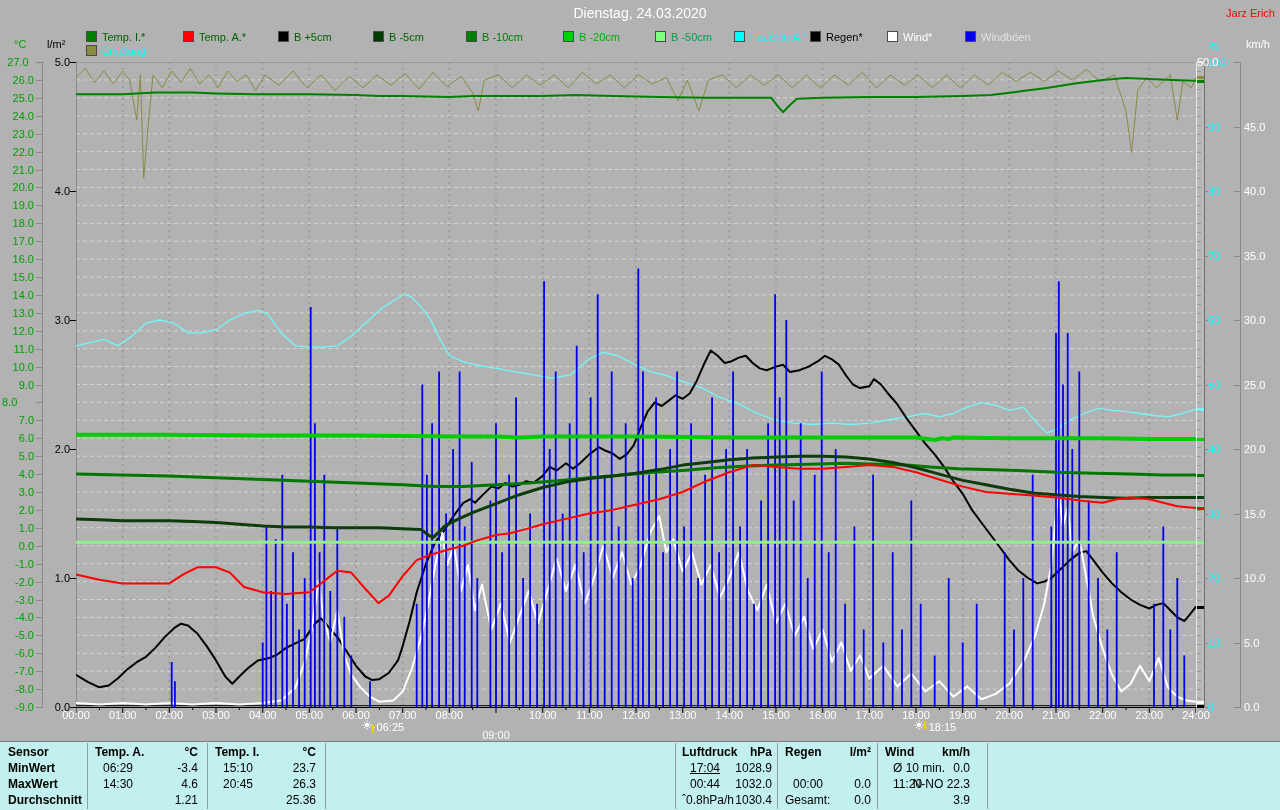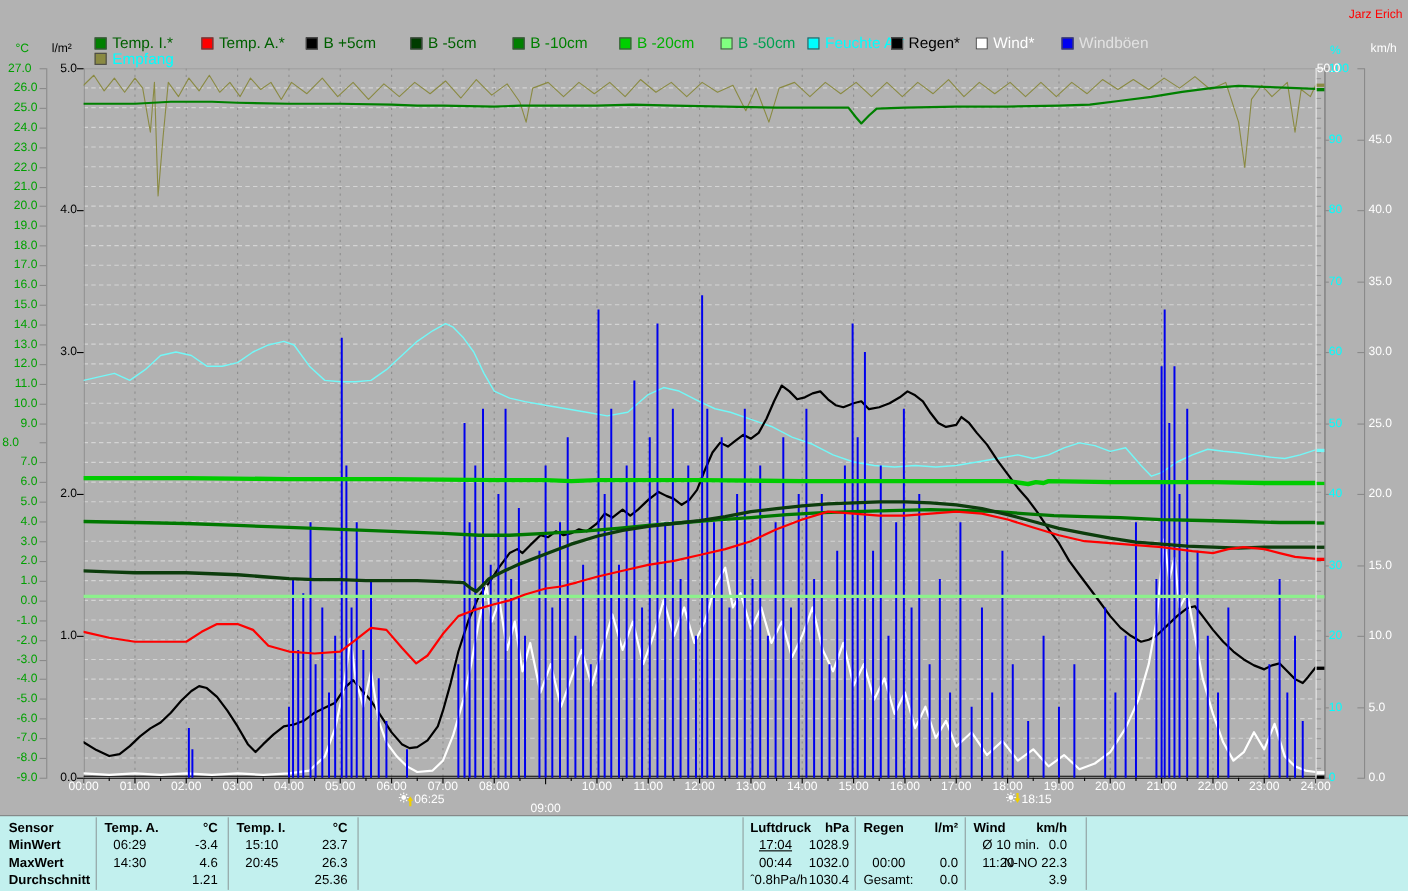--- a/index.html
+++ b/index.html
@@ -4,41 +4,42 @@
 <style>
   html,body{margin:0;padding:0;background:#b2b2b2;}
   .app{position:relative;width:1280px;height:810px;background:#b2b2b2;overflow:hidden;
        font-family:"Liberation Sans",sans-serif;-webkit-font-smoothing:none;}
   .title{position:absolute;top:5px;left:0;width:100%;text-align:center;color:#ffffff;font-size:14px;}
   .author{position:absolute;top:7px;right:5px;color:#ff0000;font-size:11px;}
   .hdr{position:absolute;font-size:11px;}
   .lb{position:absolute;font-size:11px;line-height:12px;white-space:nowrap;}
   .tick{position:absolute;height:1px;background:#8a8a8a;}
   .vline{position:absolute;width:1px;background:#8a8a8a;}
-  .legend-item{position:absolute;height:12px;font-size:14px;white-space:nowrap;}
+  .legend-item{position:absolute;height:12px;font-size:11px;white-space:nowrap;}
   .legend-box{display:inline-block;width:9px;height:9px;border:1px solid #4a4a4a;vertical-align:-1px;margin-right:5px;}
   #chart-svg{position:absolute;left:76px;top:62px;}
   #right-bar{position:absolute;left:1196px;top:62px;width:9px;height:646px;background:#b8b8b8;
              border-top:1px solid #e9e9e9;border-left:1px solid #e9e9e9;
              border-right:1px solid #6f6f6f;border-bottom:1px solid #6f6f6f;box-sizing:border-box;}
   .notch{position:absolute;left:1197px;width:4px;height:1px;background:#979797;}
   .endmark{position:absolute;left:1197px;width:7px;height:3px;}
   .timelabel{position:absolute;top:709px;width:44px;text-align:center;color:#ffffff;font-size:11px;}
   .sunlabel{position:absolute;top:721px;color:#ffffff;font-size:11px;}
   .sunicon{position:absolute;top:720px;width:14px;height:14px;}
   #footer-bg{position:absolute;left:0;top:741px;width:1280px;height:69px;background:#c2f0ee;border-top:1px solid #7f7f7f;box-sizing:border-box;}
   .fsep{position:absolute;top:743px;height:66px;width:1px;background:#8f9f9f;}
   .fcell{position:absolute;font-size:12px;color:#000;white-space:nowrap;}
   .fbold{font-weight:bold;}
   .fright{text-align:right;}
 </style>
 </head>
 <body>
 
 <div class="app">
+  <div class="title">Dienstag, 24.03.2020</div>
   <div class="author">Jarz Erich</div>
 
   <div class="hdr" style="left: 14px; top: 38px; color: rgb(0, 160, 0);">°C</div>
   <div class="hdr" style="left:47px;top:38px;color:#000;">l/m²</div>
   <div class="hdr" style="left:1209px;top:40px;color:#00ffff;">%</div>
   <div class="hdr" style="left:1246px;top:38px;color:#fff;">km/h</div>
 
   <div id="legend">
       <div class="legend-item" style="left: 86px; top: 31px;"><span class="legend-box" style="background: rgb(0, 128, 0);"></span><span style="color: rgb(0, 96, 0);">Temp. I.*</span></div>
       <div class="legend-item" style="left: 183px; top: 31px;"><span class="legend-box" style="background: rgb(255, 0, 0);"></span><span style="color: rgb(0, 96, 0);">Temp. A.*</span></div>

